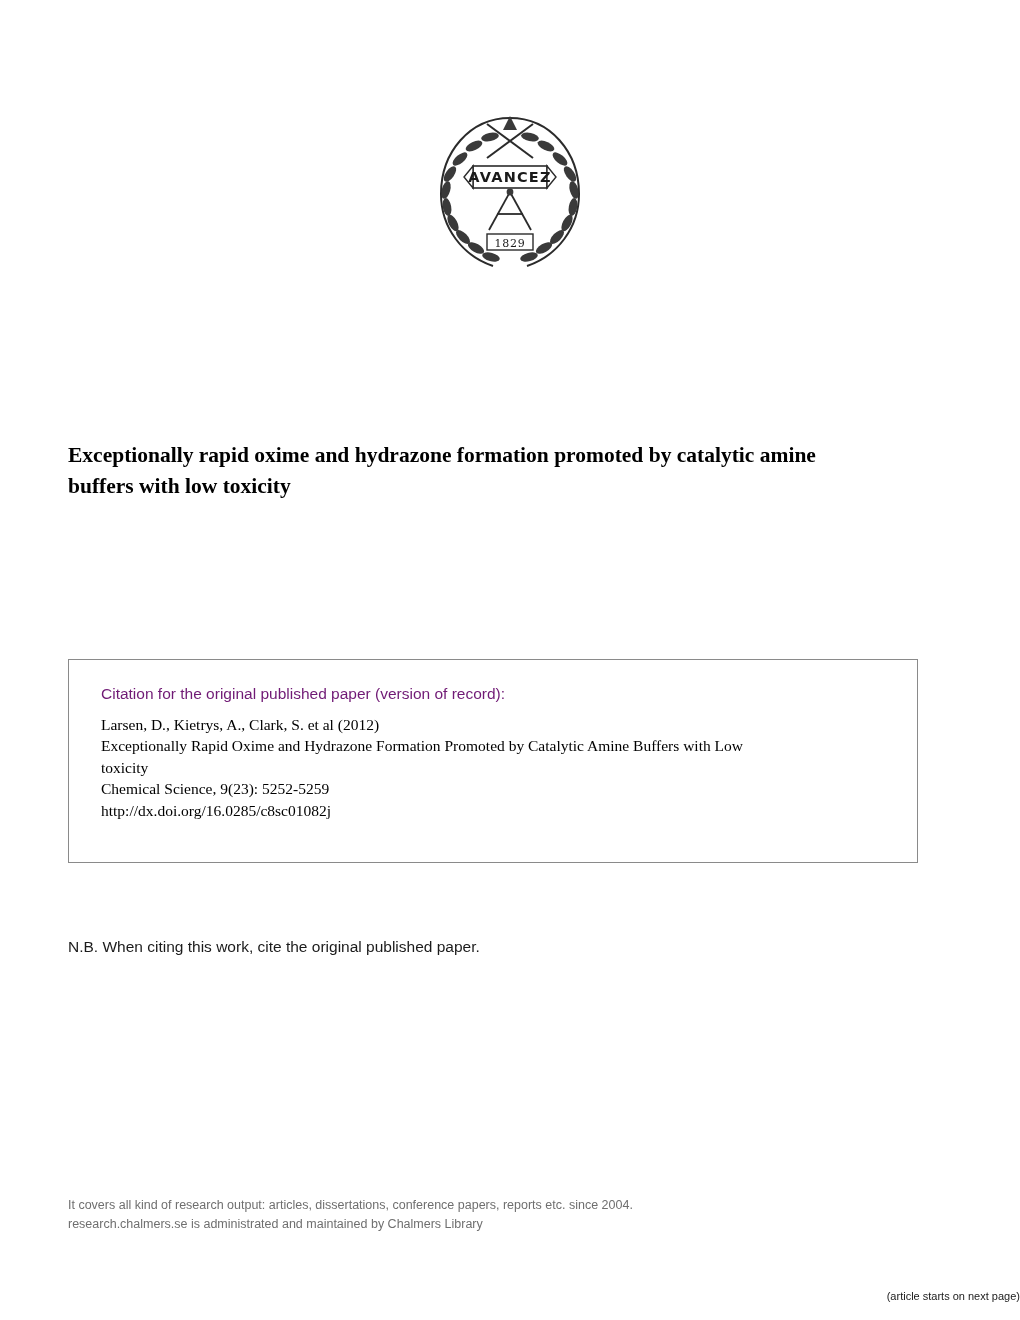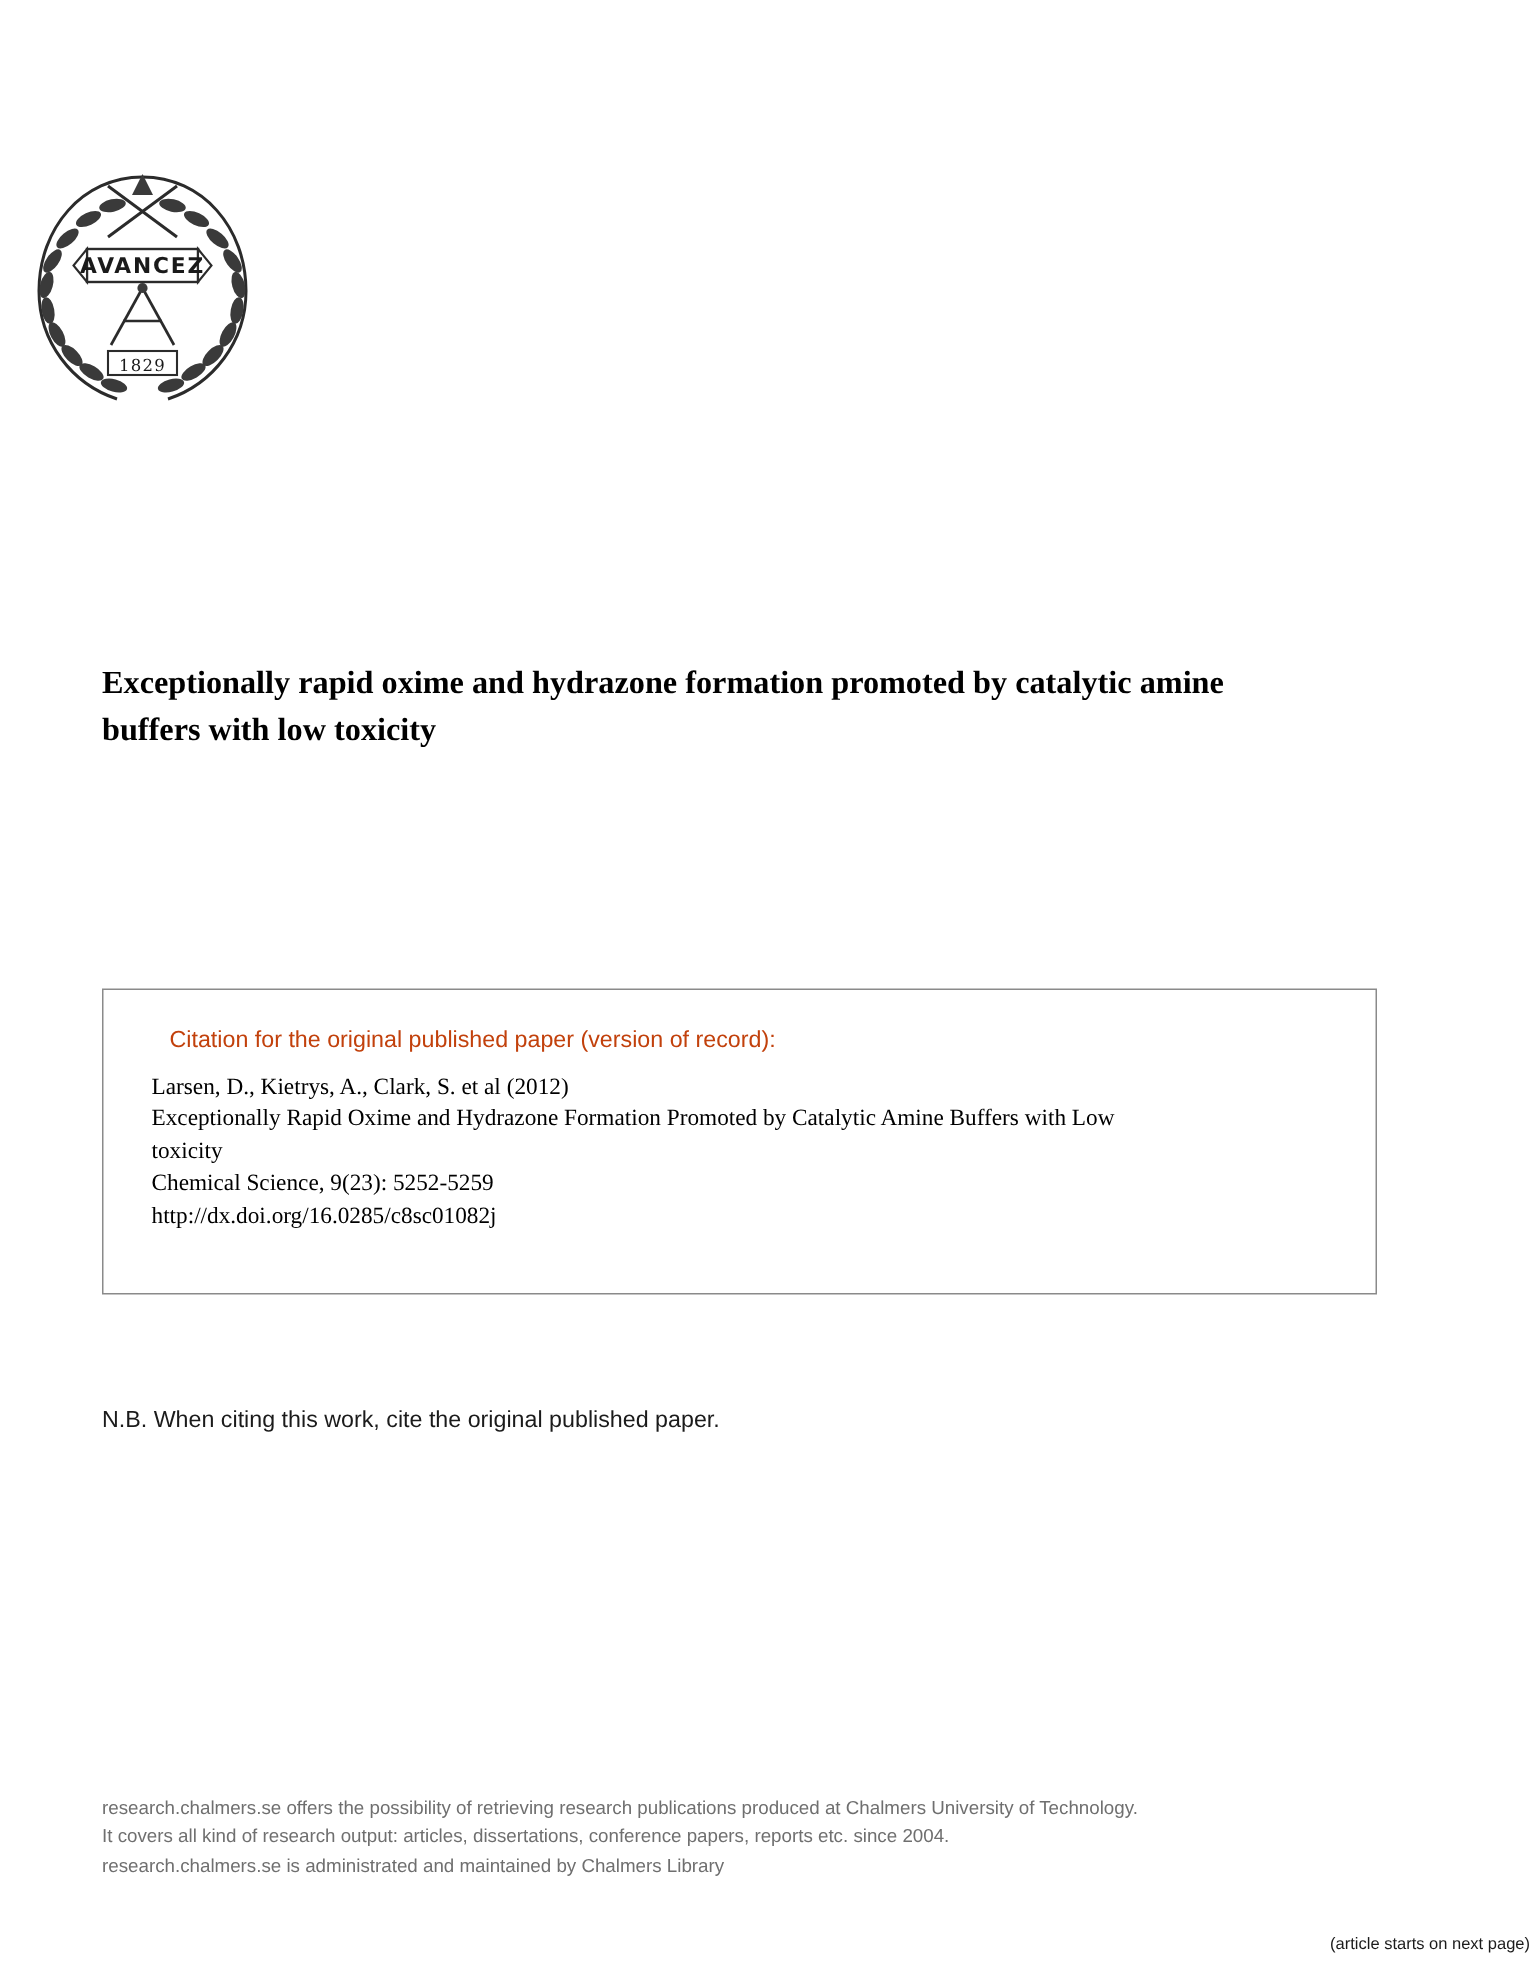--- a/index.html
+++ b/index.html
@@ -22,21 +22,21 @@
     box-sizing: border-box;
   }
 
   
   .logo-block {
     position: absolute;
     top: 96px;
     left: 0;
     width: 1020px;
     display: flex;
-    flex-direction: row;
+    flex-direction: column;
     align-items: center;
   }
   .crest {
     width: 190px;
     height: 190px;
     position: relative;
   }
   .crest svg { display: block; }
   .wordmark {
     margin-top: 14px;
@@ -91,23 +91,22 @@
     height: 204px;
     border: 1px solid #8a8a8a;
     box-sizing: border-box;
   }
   .citation-inner {
     padding: 25px 32px;
   }
   .citation-heading {
     font-family: "Liberation Sans", sans-serif;
     font-size: 15.5px;
-    color: #c2410c;
+    color: #701a75;
     margin-bottom: 11px;
-    margin-left: 12px;
   }
   .citation-lines {
     font-family: "Liberation Serif", serif;
     font-size: 15.5px;
     line-height: 1.38;
     color: #000;
   }
   .citation-lines div { white-space: pre-wrap; }
 
   
@@ -221,20 +220,19 @@
 toxicity</div>
         <div>Chemical Science, 9(23): 5252-5259</div>
         <div>http://dx.doi.org/16.0285/c8sc01082j</div>
       </div>
     </div>
   </div>
 
   <div class="nb">N.B. When citing this work, cite the original published paper.</div>
 
   <div class="footer">
-    <div>research.chalmers.se offers the possibility of retrieving research publications produced at Chalmers University of Technology.</div>
     <div>It covers all kind of research output: articles, dissertations, conference papers, reports etc. since 2004.</div>
     <div>research.chalmers.se is administrated and maintained by Chalmers Library</div>
   </div>
 
   <div class="article-next">(article starts on next page)</div>
 
 </div>
 
 </body></html>

